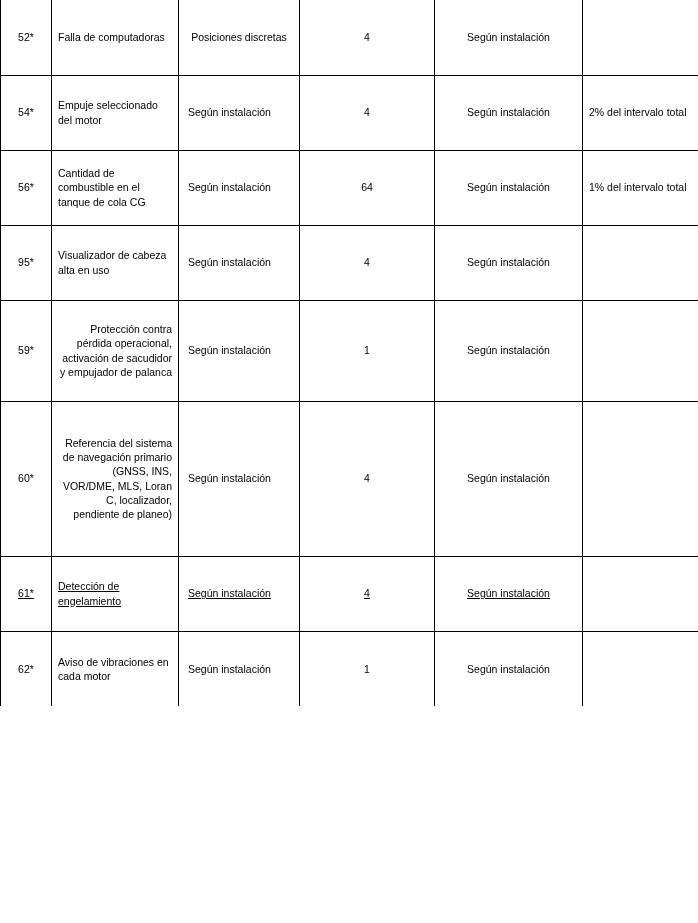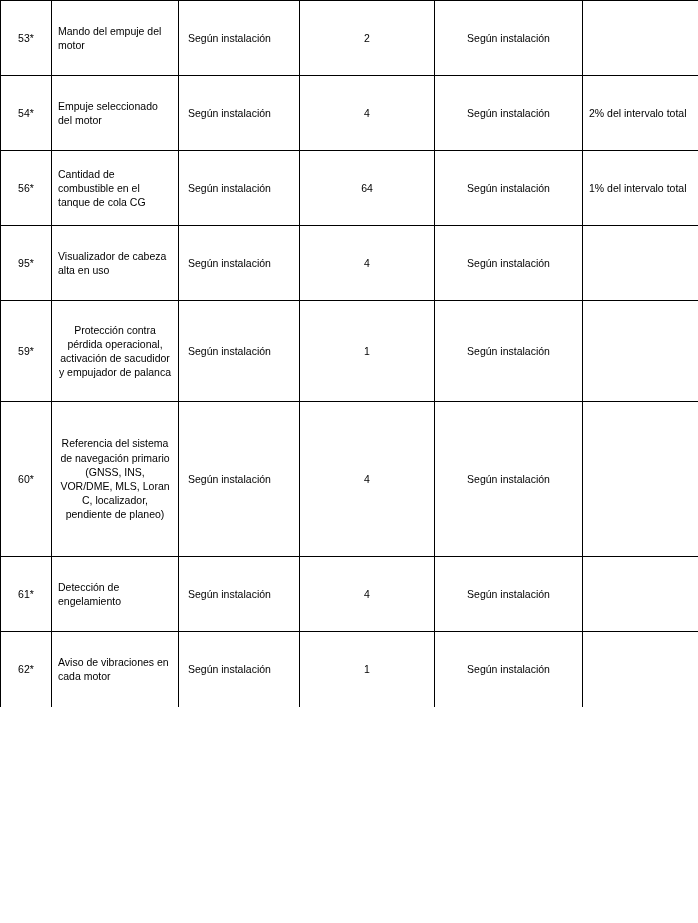--- a/index.html
+++ b/index.html
@@ -43,21 +43,21 @@
   }
   
   td.num {
     text-align: center;
   }
   td.name {
     text-align: left;
     padding-left: 9px;
   }
   td.name.center {
-    text-align: center;
+    text-align: right;
     padding-left: 6px;
   }
   td.range {
     text-align: center;
   }
   td.range.left {
     text-align: left;
     padding-left: 9px;
   }
   td.interval {
@@ -89,25 +89,25 @@
   <table class="param-table">
     <colgroup>
       <col class="c0">
         <col class="c1">
         <col class="c2">
         <col class="c3">
         <col class="c4">
         <col class="c5">
     </colgroup>
     <tbody>
-        <tr style="height: 75px;">
-          <td class="num">53*</td>
-          <td class="name">Mando del empuje del motor</td>
-          <td class="range left">Según instalación</td>
-          <td class="interval">2</td>
+        <tr class="clipped-top" style="height: 75px;">
+          <td class="num">52*</td>
+          <td class="name">Falla de computadoras</td>
+          <td class="range">Posiciones discretas</td>
+          <td class="interval">4</td>
           <td class="limits">Según instalación</td>
           <td class="accuracy empty"></td>
         </tr>
         <tr style="height: 75px; margin-top: 33px;">
           <td class="num">54*</td>
           <td class="name">Empuje seleccionado del motor</td>
           <td class="range left">Según instalación</td>
           <td class="interval">4</td>
           <td class="limits">Según instalación</td>
           <td class="accuracy">2% del intervalo total</td>
@@ -137,21 +137,21 @@
           <td class="accuracy empty"></td>
         </tr>
         <tr style="height: 155px;">
           <td class="num">60*</td>
           <td class="name center">Referencia del sistema de navegación primario (GNSS, INS, VOR/DME, MLS, Loran C, localizador, pendiente de planeo)</td>
           <td class="range left">Según instalación</td>
           <td class="interval">4</td>
           <td class="limits">Según instalación</td>
           <td class="accuracy empty"></td>
         </tr>
-        <tr style="height: 75px;">
+        <tr style="height: 75px; text-decoration: underline;">
           <td class="num">61*</td>
           <td class="name">Detección de engelamiento</td>
           <td class="range left">Según instalación</td>
           <td class="interval">4</td>
           <td class="limits">Según instalación</td>
           <td class="accuracy empty"></td>
         </tr>
         <tr class="clipped-bottom" style="height: 75px;">
           <td class="num">62*</td>
           <td class="name">Aviso de vibraciones en cada motor</td>

